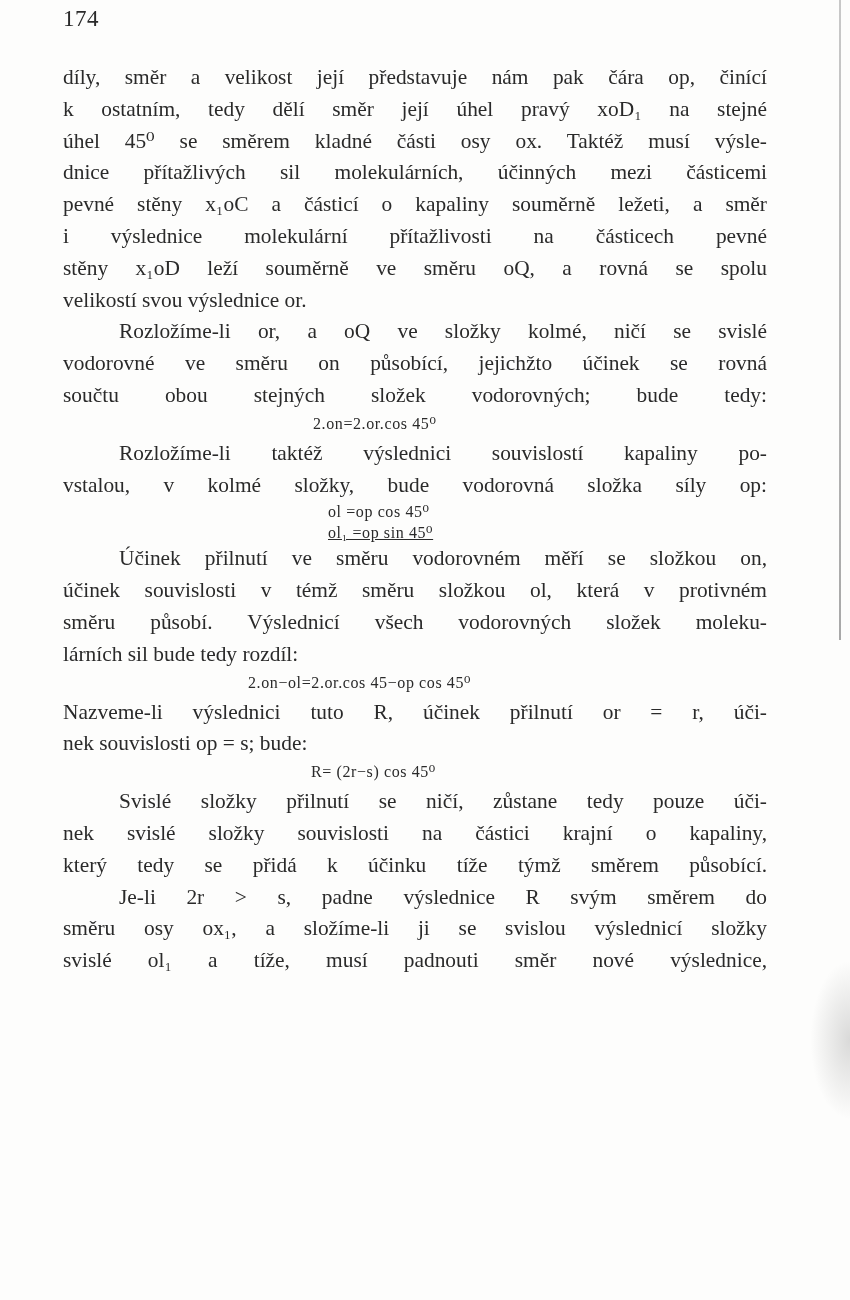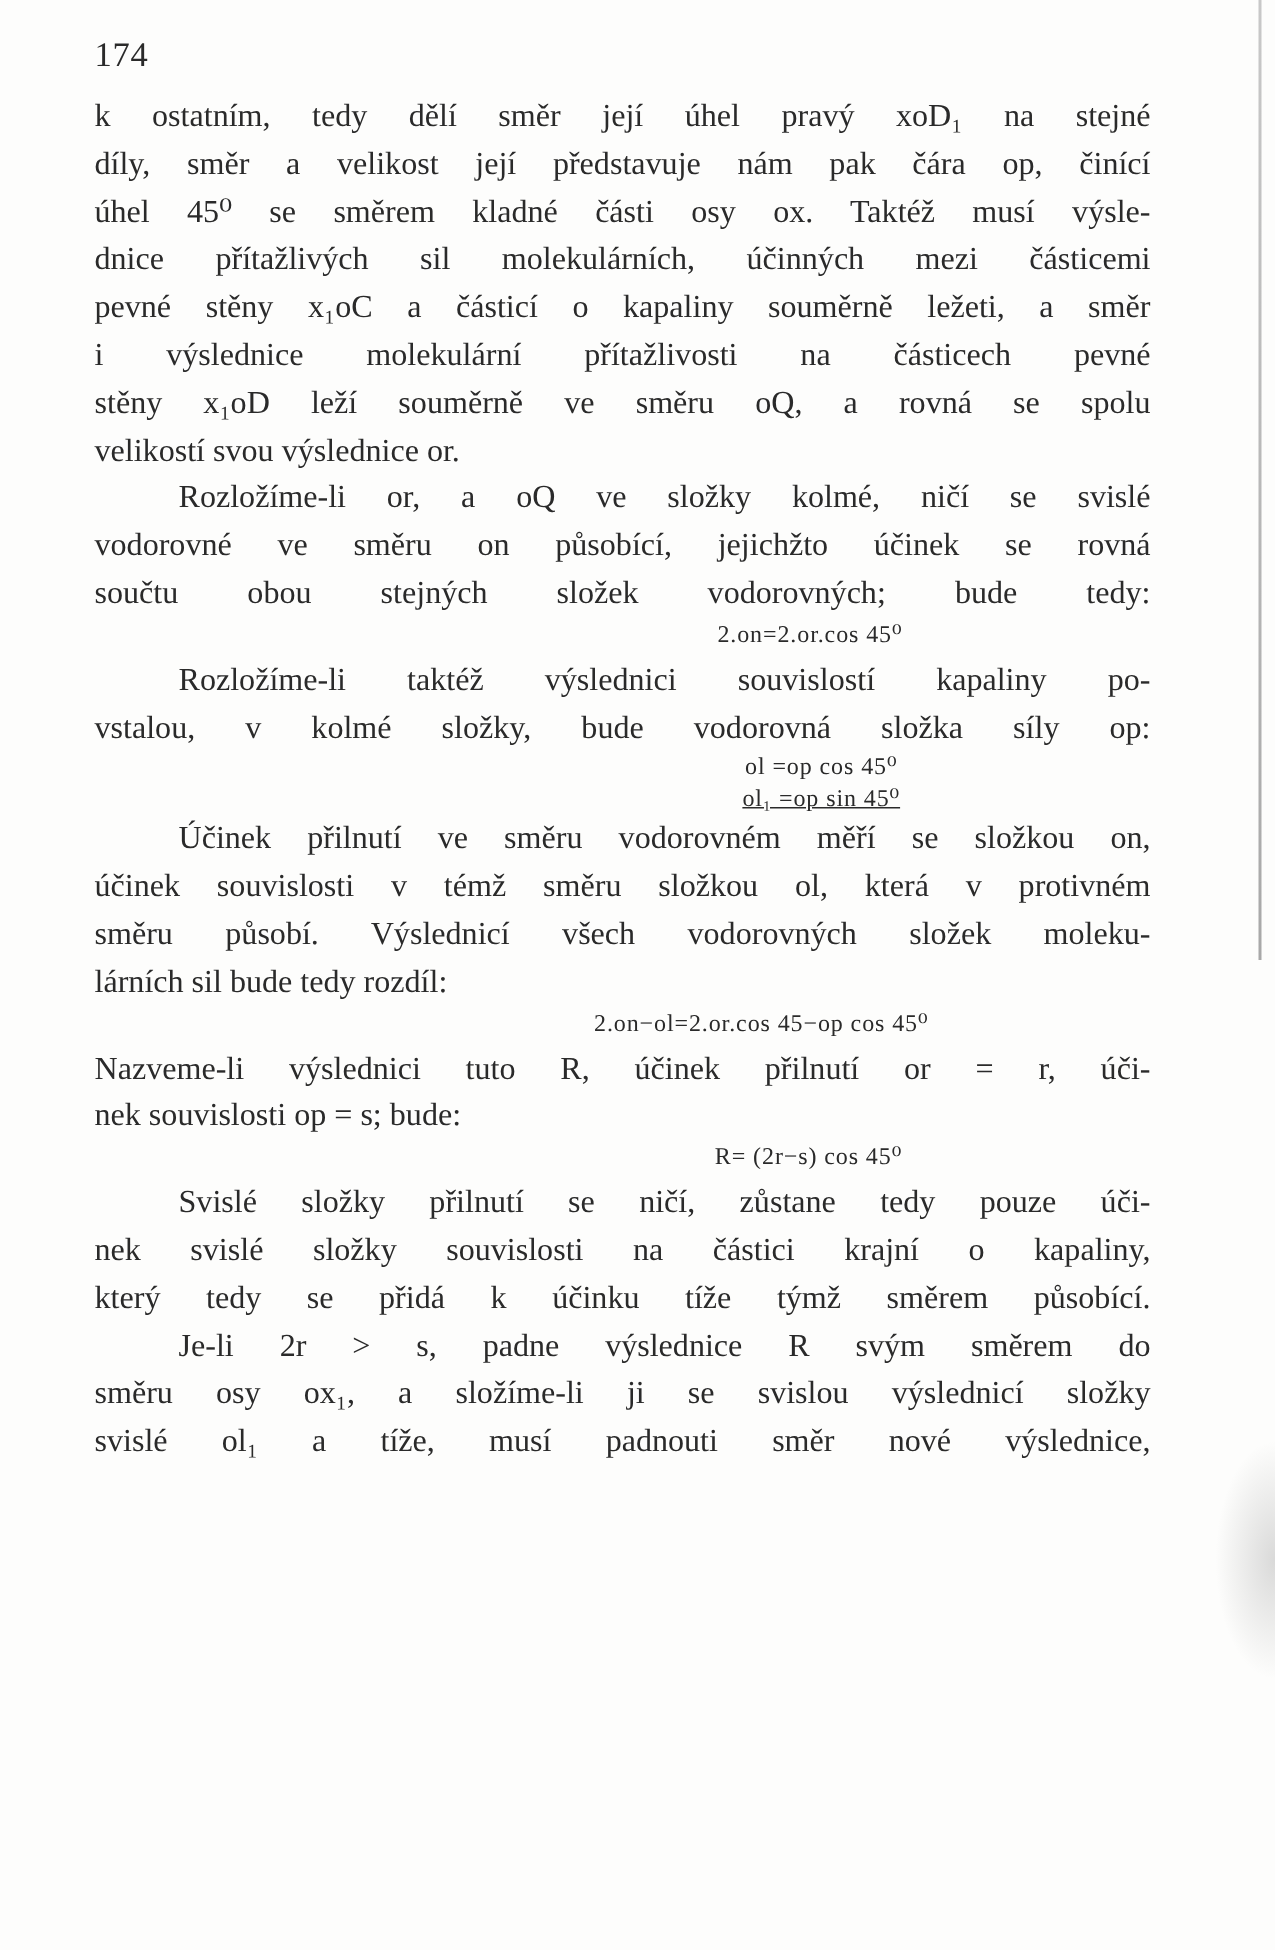--- a/index.html
+++ b/index.html
@@ -12,49 +12,49 @@
   }
   .page-edge {
     position: absolute; left: 839px; top: 0; width: 2px; height: 640px;
     background: linear-gradient(#c8c8c8, #a8a8a8);
   }
   .stain {
     position: absolute; right: 0; top: 960px; width: 40px; height: 160px;
     background: radial-gradient(ellipse at right, rgba(150,150,150,0.35), rgba(255,255,255,0) 70%);
   }
   .page-number {
-    position: absolute; left: 63px; top: 24px;
+    position: absolute; left: 63px; top: 6px;
     font-size: 23px; letter-spacing: 0.5px;
   }
   .text-block {
     position: absolute; left: 63px; top: 62px; width: 704px;
   }
   .line {
     font-size: 21.4px; line-height: 31.8px; height: 31.8px;
     white-space: nowrap; text-align: justify; text-align-last: justify;
   }
   .line.last { text-align-last: left; }
   .line.indent { padding-left: 56px; box-sizing: border-box; }
   .formula {
     font-size: 16px; line-height: 24px; height: 26px;
-    text-align: center; white-space: nowrap; letter-spacing: 0.6px;
+    text-align: left; white-space: nowrap; letter-spacing: 0.6px;
   }
   .formula.small { height: 21px; line-height: 21px; }
 </style>
 </head>
 <body>
 
 <div class="page-edge"></div>
 <div class="stain"></div>
 
 <div class="page-number">174</div>
 
 <div class="text-block" id="text-block">
+    <div class="line">díly, směr a velikost její představuje nám pak čára op, činící</div>
     <div class="line">k ostatním, tedy dělí směr její úhel pravý xoD₁ na stejné</div>
-    <div class="line">díly, směr a velikost její představuje nám pak čára op, činící</div>
     <div class="line">úhel 45⁰ se směrem kladné části osy ox. Taktéž musí výsle-</div>
     <div class="line">dnice přítažlivých sil molekulárních, účinných mezi částicemi</div>
     <div class="line">pevné stěny x₁oC a částicí o kapaliny souměrně ležeti, a směr</div>
     <div class="line">i výslednice molekulární přítažlivosti na částicech pevné</div>
     <div class="line">stěny x₁oD leží souměrně ve směru oQ, a rovná se spolu</div>
     <div class="line last">velikostí svou výslednice or.</div>
     <div class="line indent">Rozložíme-li or, a oQ ve složky kolmé, ničí se svislé</div>
     <div class="line">vodorovné ve směru on působící, jejichžto účinek se rovná</div>
     <div class="line">součtu obou stejných složek vodorovných; bude tedy:</div>
     <div class="formula" style="padding-left: 250px;">2.on=2.or.cos 45⁰</div>

